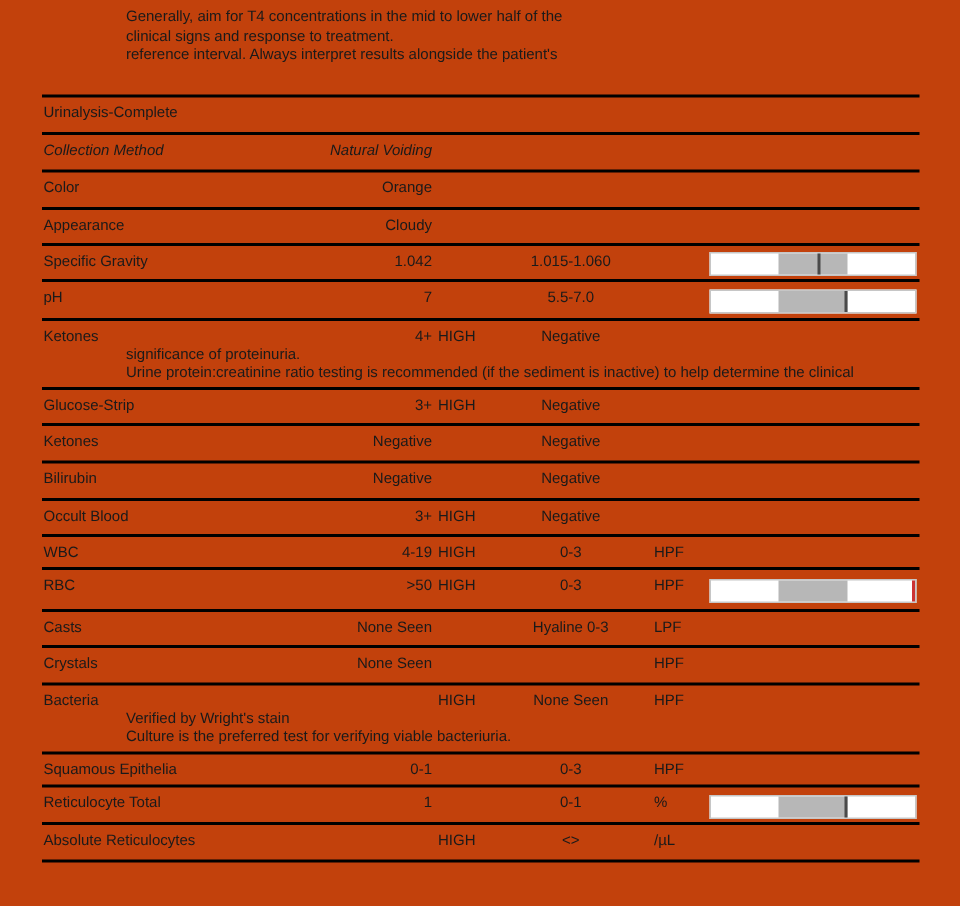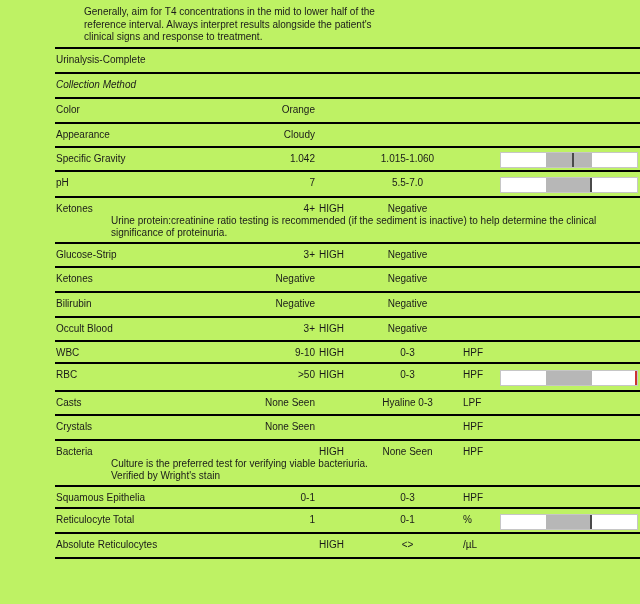--- a/index.html
+++ b/index.html
@@ -1,45 +1,46 @@
 <!DOCTYPE html>
 <html style="--rule: #000000; --bar-border: #c6c6c6; --bar-fill: #b7b7b7;"><head>
 <meta charset="utf-8">
 <style>
   html,body{margin:0;padding:0;background:#ffffff;}
   body{font-family:"Liberation Sans", sans-serif; color:#1a1a1a;}
-  .page{position:relative;width:640px;height:604px;background:#bef264;overflow:hidden;}
+  .page{position:relative;width:640px;height:604px;background:#c2410c;overflow:hidden;}
   .topnote{position:absolute;left:84px;top:6px;font-size:10px;line-height:12.5px;}
-  .lab-table{position:absolute;left:28px;top:47px;width:585px;border-bottom:2px solid var(--rule,#000);margin-left:27px;}
+  .lab-table{position:absolute;left:28px;top:63px;width:585px;border-bottom:2px solid var(--rule,#000);}
   .row{position:relative;border-top:2px solid var(--rule,#000);font-size:10px;}
   .cell-label{position:absolute;left:1px;top:5px;white-space:nowrap;}
   .cell-value{position:absolute;left:0;width:260px;top:5px;text-align:right;white-space:nowrap;}
   .cell-flag{position:absolute;left:264px;top:5px;white-space:nowrap;}
   .cell-ref{position:absolute;left:300px;width:105px;top:5px;text-align:center;white-space:nowrap;}
   .cell-unit{position:absolute;left:408px;top:5px;white-space:nowrap;}
   .notes{position:absolute;left:56px;top:17px;line-height:12px;white-space:nowrap;}
   .bar{position:absolute;left:445px;width:136px;height:14px;background:#fff;border:1px solid var(--bar-border,#c6c6c6);}
   .bar .mid{position:absolute;left:33.3%;width:33.4%;top:0;bottom:0;background:var(--bar-fill,#b7b7b7);}
   .bar .marker{position:absolute;top:0;bottom:0;width:2px;}
 </style>
 </head>
 <body>
 
 <div class="page">
   <div class="topnote">
     <div>Generally, aim for T4 concentrations in the mid to lower half of the</div>
+    <div>clinical signs and response to treatment.</div>
     <div>reference interval. Always interpret results alongside the patient's</div>
-    <div>clinical signs and response to treatment.</div>
   </div>
   <div class="lab-table" id="lab-table">
       <div class="row" style="height: 23px;">
         <div class="cell-label">Urinalysis-Complete</div>
       </div>
       <div class="row" style="height: 23px; font-style: italic;">
         <div class="cell-label">Collection Method</div>
+        <div class="cell-value">Natural Voiding</div>
       </div>
       <div class="row" style="height: 23px;">
         <div class="cell-label">Color</div>
         <div class="cell-value">Orange</div>
       </div>
       <div class="row" style="height: 22px;">
         <div class="cell-label">Appearance</div>
         <div class="cell-value">Cloudy</div>
       </div>
       <div class="row" style="height: 22px;">
@@ -59,22 +60,22 @@
           <div class="mid"></div>
           <div class="marker" style="left: 89px; background: rgb(74, 74, 74);"></div>
         </div>
       </div>
       <div class="row" style="height: 44px;">
         <div class="cell-label">Ketones</div>
         <div class="cell-value">4+</div>
         <div class="cell-flag">HIGH</div>
         <div class="cell-ref">Negative</div>
         <div class="notes">
+          <div class="">significance of proteinuria.</div>
           <div class="">Urine protein:creatinine ratio testing is recommended (if the sediment is inactive) to help determine the clinical</div>
-          <div class="">significance of proteinuria.</div>
         </div>
       </div>
       <div class="row" style="height: 22px;">
         <div class="cell-label">Glucose-Strip</div>
         <div class="cell-value">3+</div>
         <div class="cell-flag">HIGH</div>
         <div class="cell-ref">Negative</div>
       </div>
       <div class="row" style="height: 23px;">
         <div class="cell-label">Ketones</div>
@@ -87,21 +88,21 @@
         <div class="cell-ref">Negative</div>
       </div>
       <div class="row" style="height: 22px;">
         <div class="cell-label">Occult Blood</div>
         <div class="cell-value">3+</div>
         <div class="cell-flag">HIGH</div>
         <div class="cell-ref">Negative</div>
       </div>
       <div class="row" style="height: 20px;">
         <div class="cell-label">WBC</div>
-        <div class="cell-value">9-10</div>
+        <div class="cell-value">4-19</div>
         <div class="cell-flag">HIGH</div>
         <div class="cell-ref">0-3</div>
         <div class="cell-unit">HPF</div>
       </div>
       <div class="row" style="height: 26px;">
         <div class="cell-label">RBC</div>
         <div class="cell-value">&gt;50</div>
         <div class="cell-flag">HIGH</div>
         <div class="cell-ref">0-3</div>
         <div class="cell-unit">HPF</div>
@@ -120,22 +121,22 @@
         <div class="cell-label">Crystals</div>
         <div class="cell-value">None Seen</div>
         <div class="cell-unit">HPF</div>
       </div>
       <div class="row" style="height: 44px;">
         <div class="cell-label">Bacteria</div>
         <div class="cell-flag">HIGH</div>
         <div class="cell-ref">None Seen</div>
         <div class="cell-unit">HPF</div>
         <div class="notes">
+          <div class="">Verified by Wright's stain</div>
           <div class="">Culture is the preferred test for verifying viable bacteriuria.</div>
-          <div class="">Verified by Wright's stain</div>
         </div>
       </div>
       <div class="row" style="height: 20px;">
         <div class="cell-label">Squamous Epithelia</div>
         <div class="cell-value">0-1</div>
         <div class="cell-ref">0-3</div>
         <div class="cell-unit">HPF</div>
       </div>
       <div class="row" style="height: 23px;">
         <div class="cell-label">Reticulocyte Total</div>

